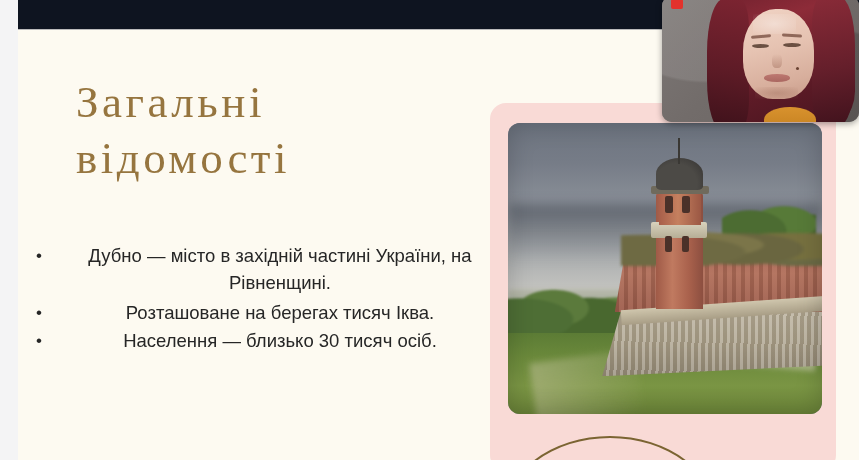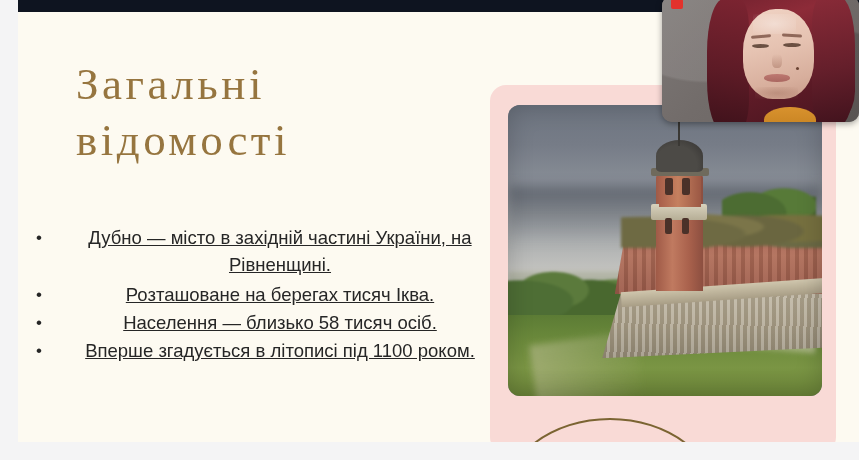--- a/index.html
+++ b/index.html
@@ -35,21 +35,21 @@
   .topbar-shadow {
     position: absolute;
     left: 18px; top: 29px;
     width: 841px; height: 3px;
     background: linear-gradient(to bottom, rgba(0,0,0,0.28), rgba(0,0,0,0));
   }
 
   
   .slide {
     position: absolute;
-    left: 18px; top: 12px;
+    left: 18px; top: 30px;
     width: 841px; height: 430px;
     background: #fdfaf1;
     overflow: hidden;
   }
 
   
   .slide-title {
     position: absolute;
     left: 58px; top: 44px;
     width: 420px;
@@ -71,21 +71,20 @@
     list-style: none;
     color: #262626;
     font-size: 18.5px;
     line-height: 27px;
   }
   .bullet {
     position: relative;
     padding-left: 22px;
     text-align: center;
     margin-bottom: 1px;
-    text-decoration: underline;
   }
   .bullet::before {
     content: "\2022";
     position: absolute;
     left: 6px;
     top: 0;
     font-size: 17px;
     line-height: 27px;
     color: #262626;
   }
@@ -358,22 +357,21 @@
   <div class="topbar-shadow"></div>
 
   <div class="slide">
 
     <div class="slide-title">Загальні
 відомості</div>
 
     <ul class="bullets">
       <li class="bullet b1">Дубно — місто в західній частині України, на Рівненщині.</li>
       <li class="bullet">Розташоване на берегах тисяч Іква.</li>
-      <li class="bullet">Населення — близько 58 тисяч осіб.</li>
-      <li class="bullet">Вперше згадується в літописі під 1100 роком.</li>
+      <li class="bullet">Населення — близько 30 тисяч осіб.</li>
     </ul>
 
     <div class="photo-frame"></div>
 
     <div class="photo">
       <div class="ph-sky"></div>
       <div class="ph-cloudband"></div>
       <div class="ph-horizon"></div>
       <div class="ph-river"></div>
       <div class="ph-trees-left"></div>

